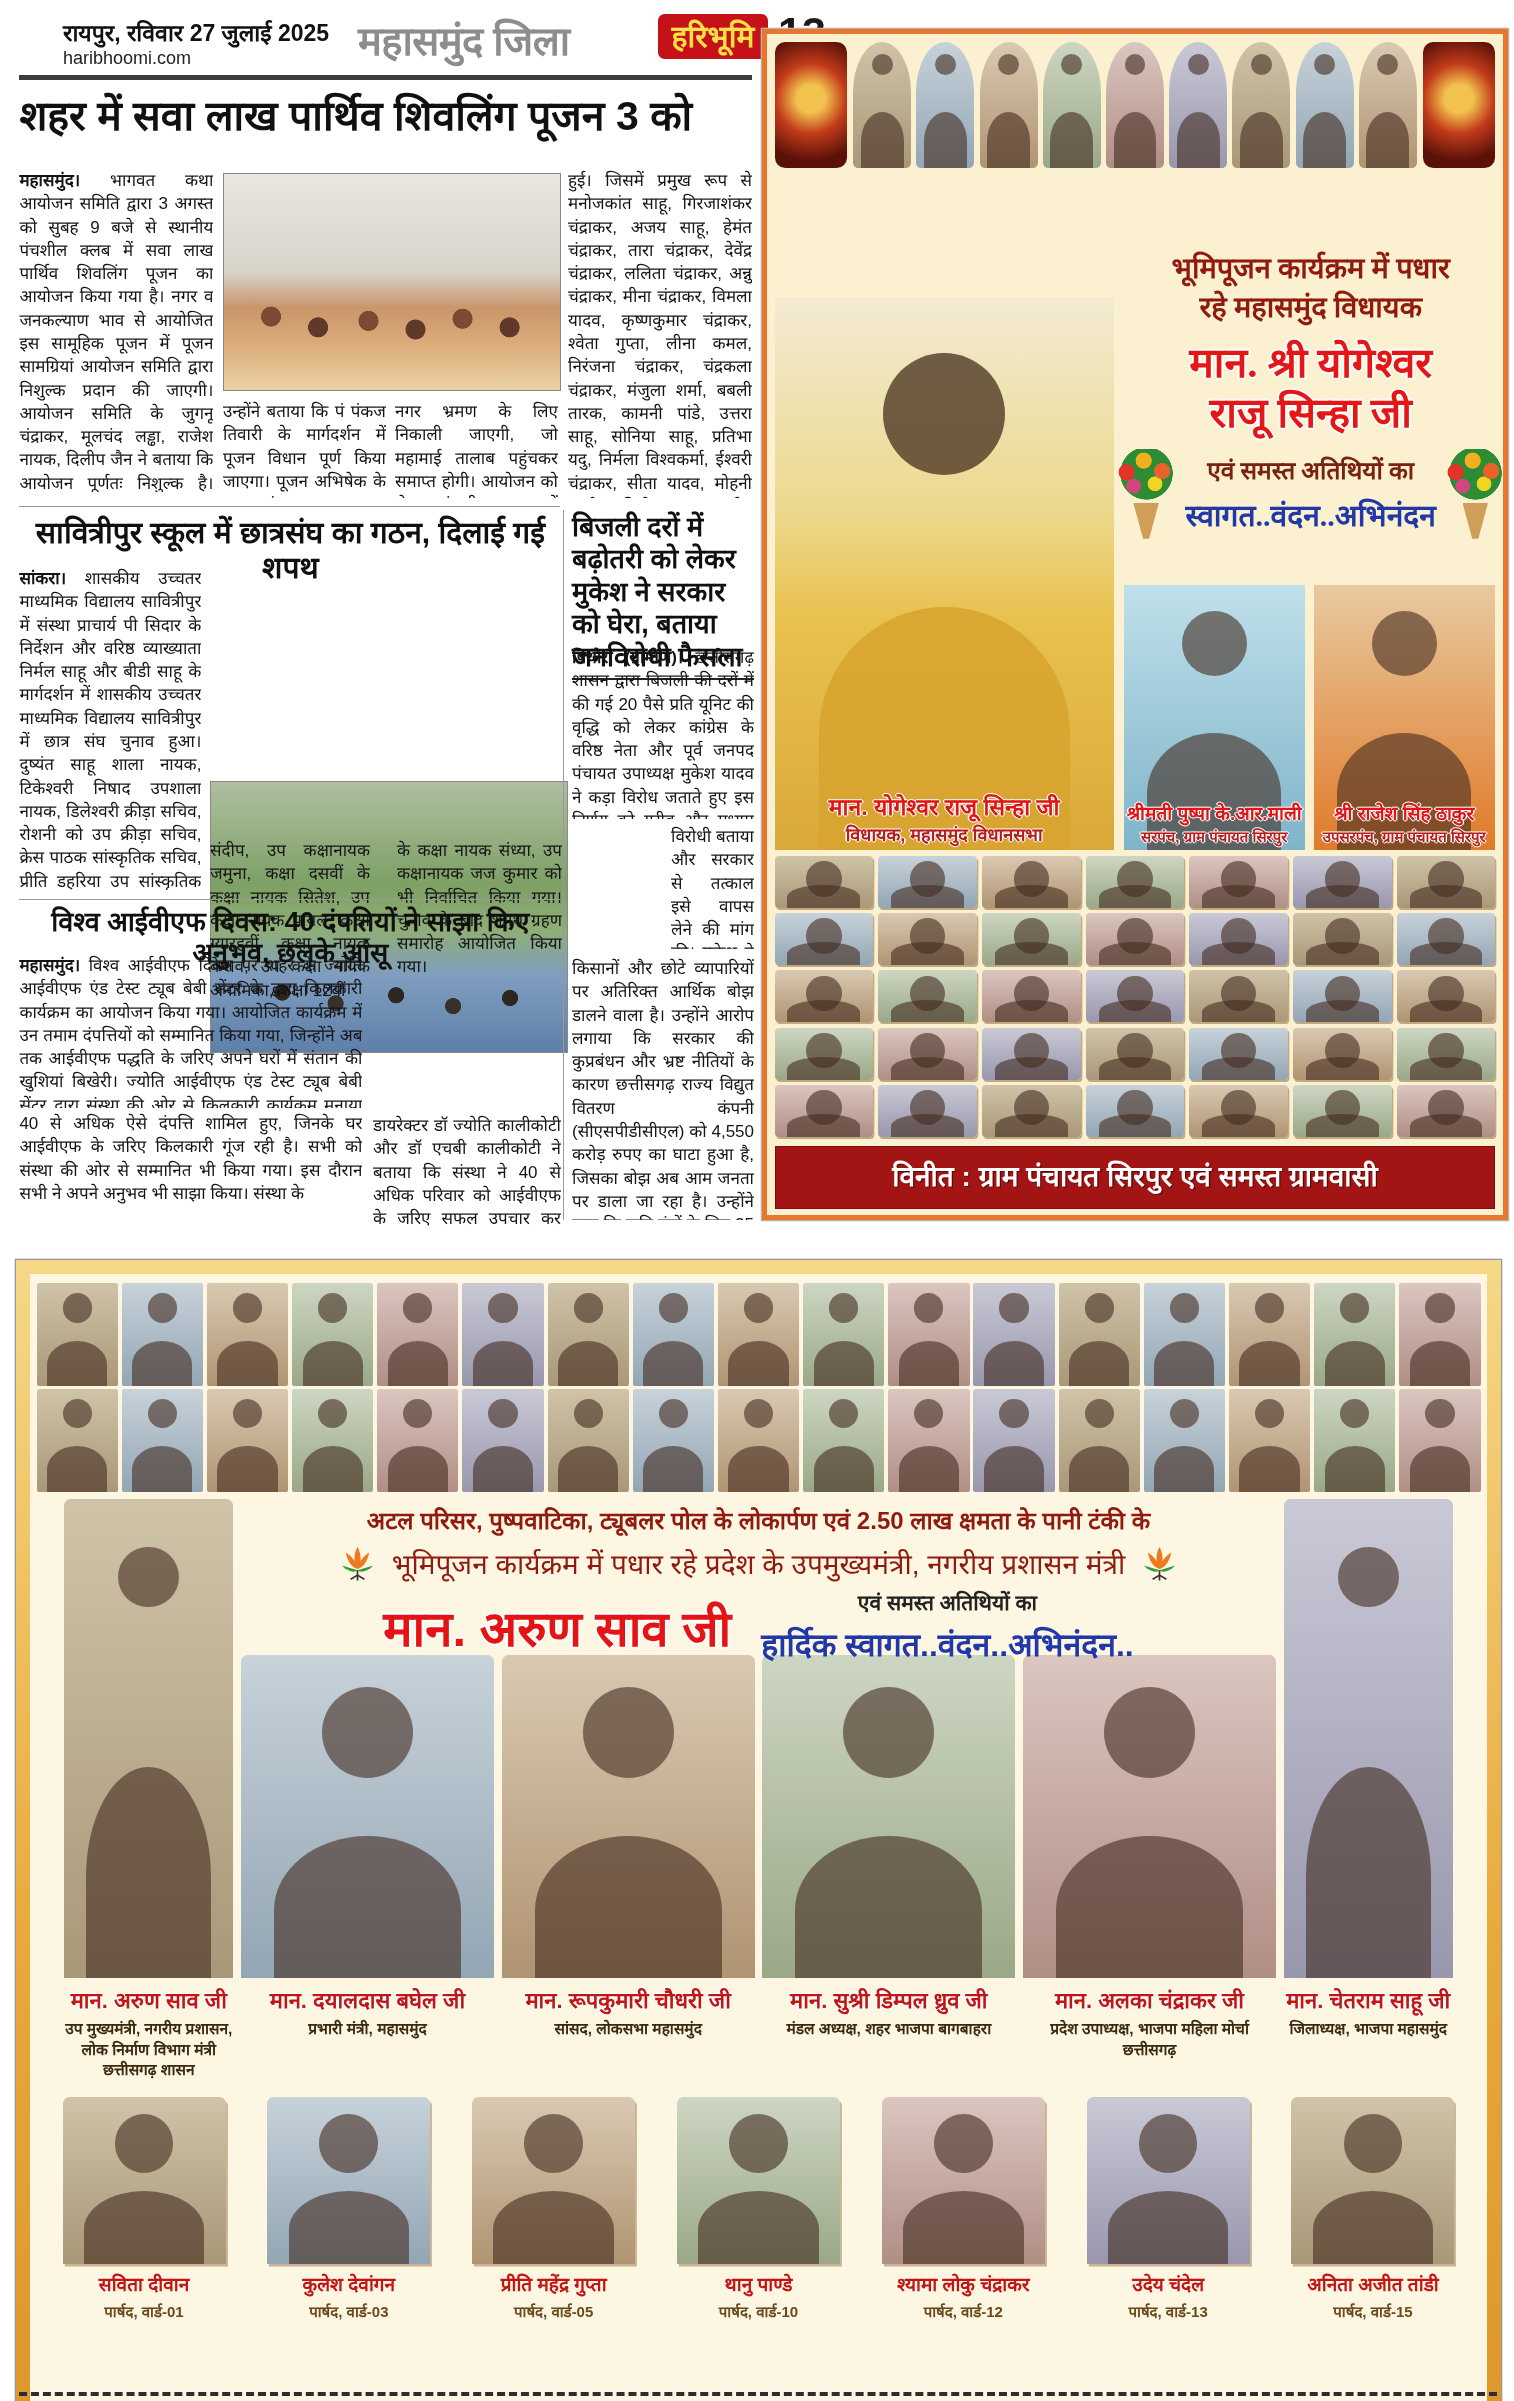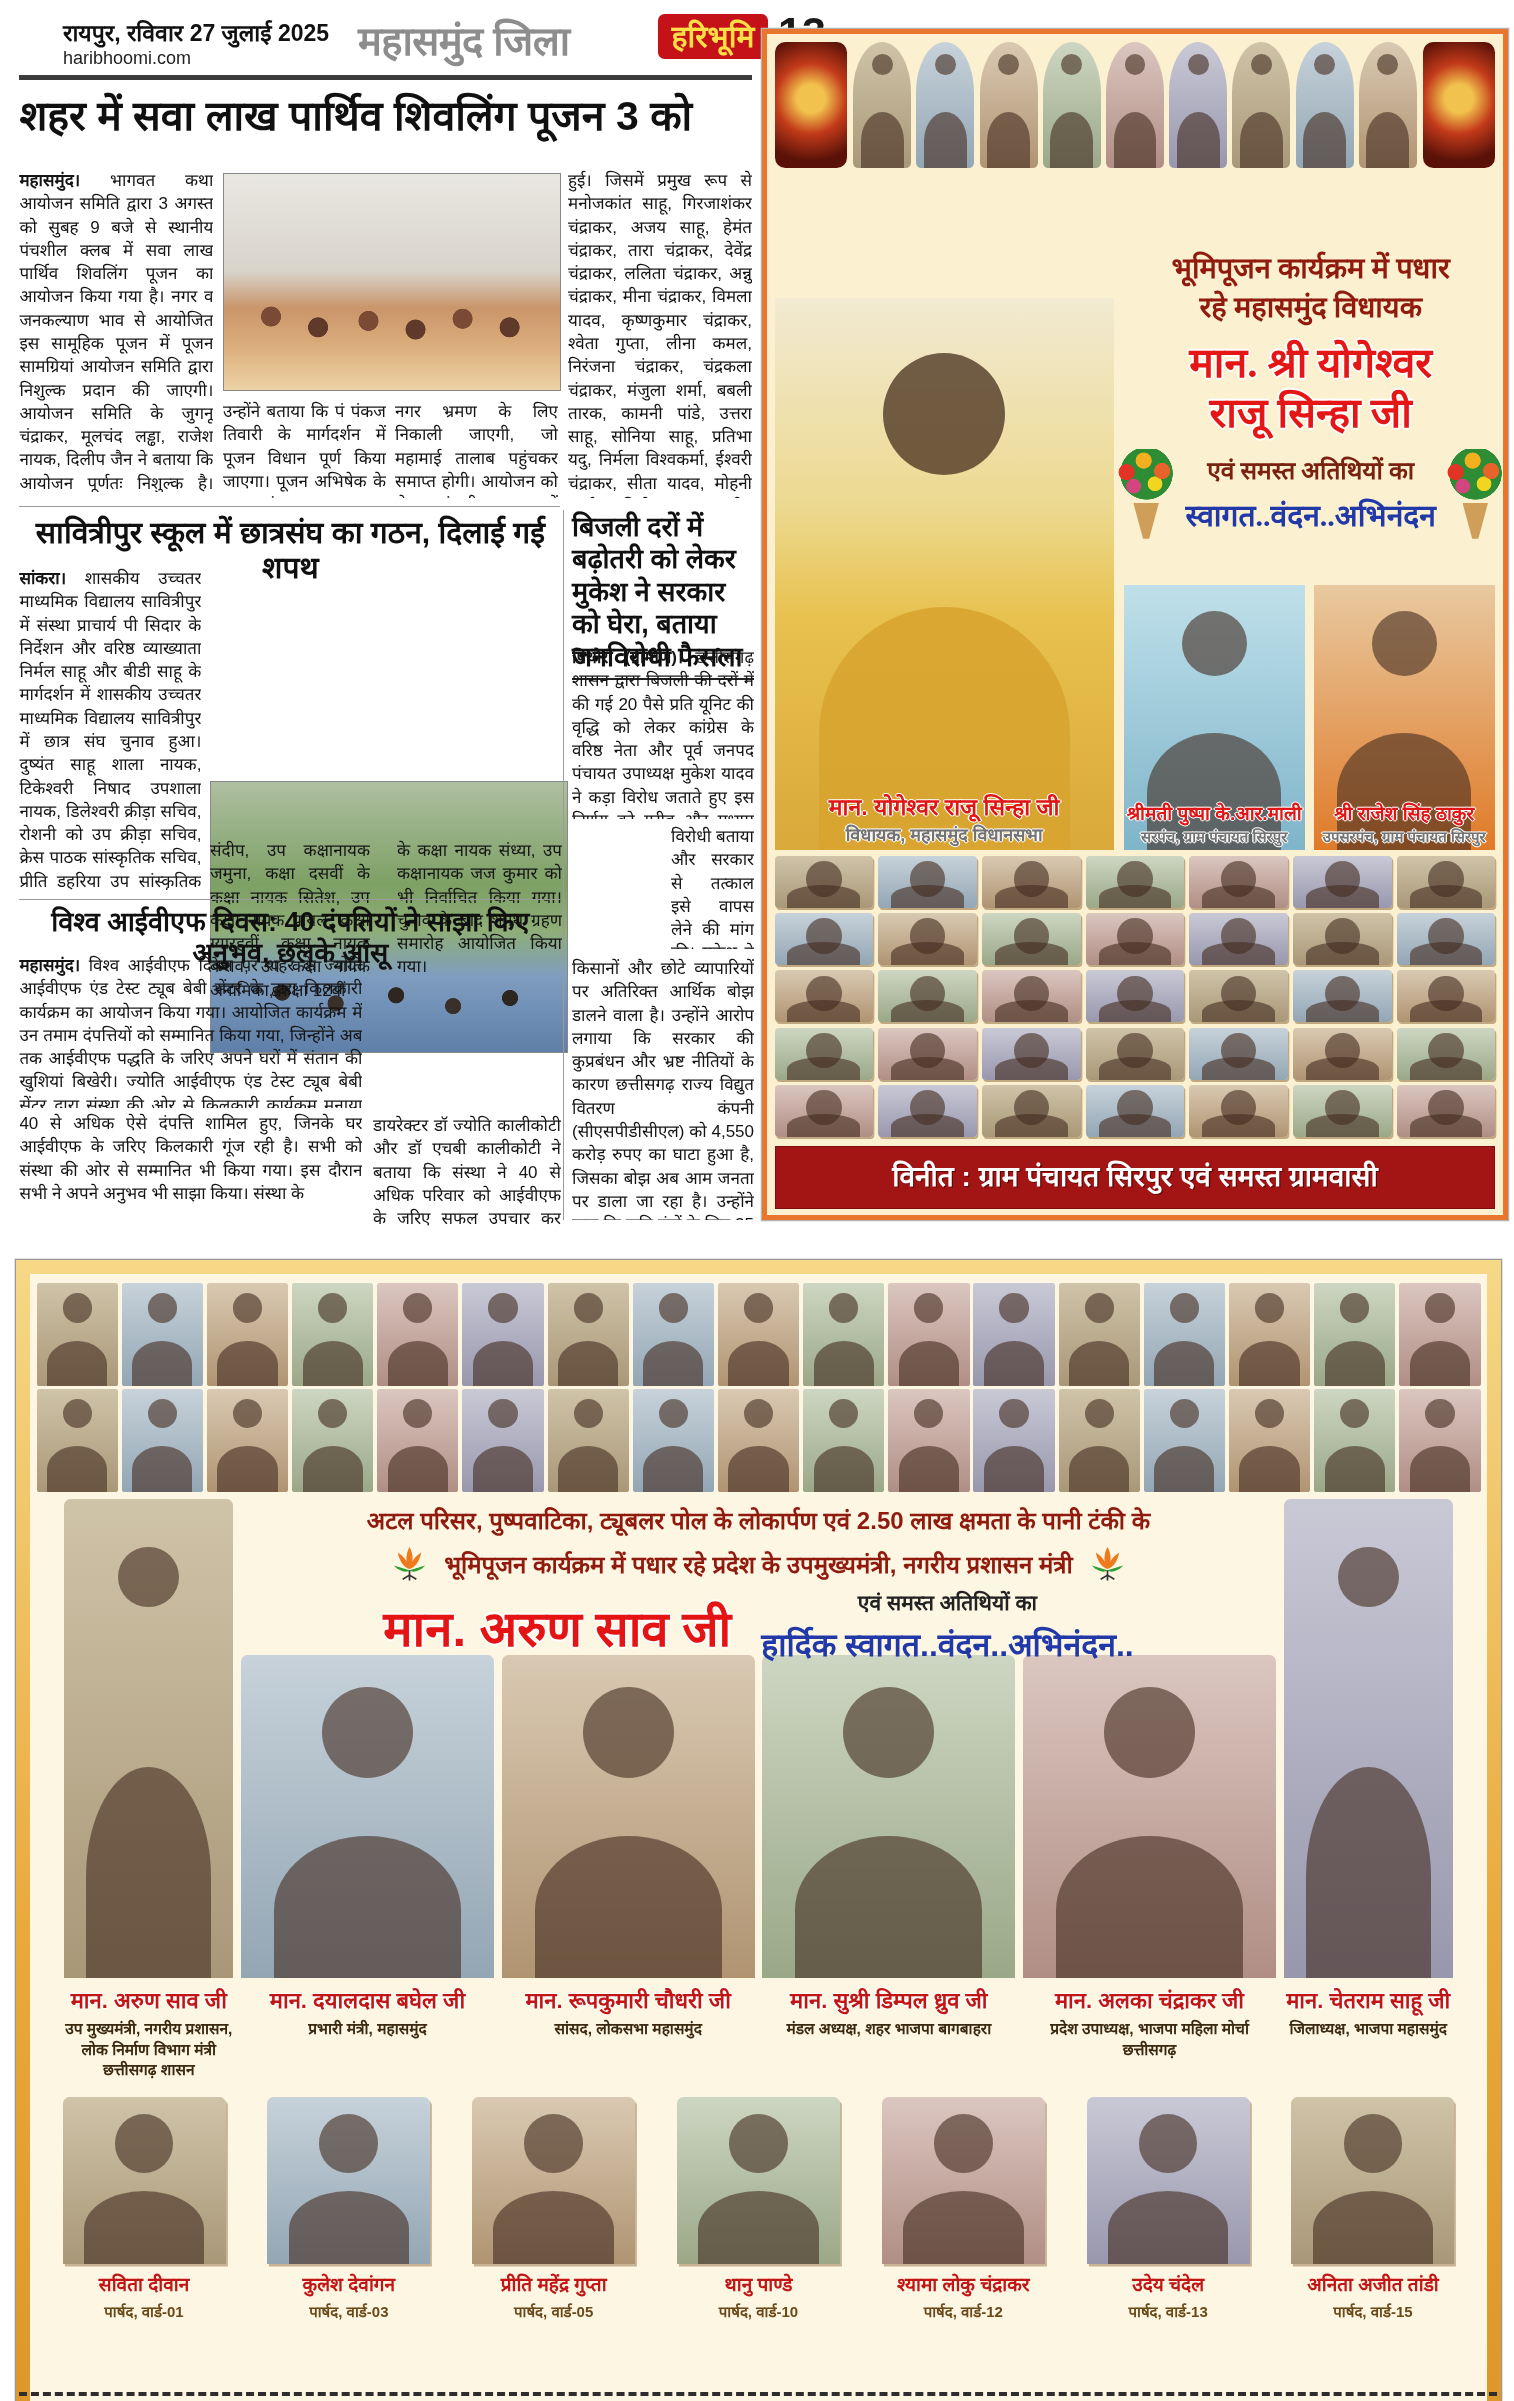--- a/index.html
+++ b/index.html
@@ -102,39 +102,39 @@
   .s-guests-row{display:flex;align-items:center;justify-content:center;gap:3.9px;margin-top:10.3px;}
   .s-guests{font-size:24.5px;font-weight:bold;color:#7a2210;}
   .s-welcome{font-size:30px;font-weight:bold;color:#2038a8;margin-top:7.7px;}
   .s-p{position:absolute;top:413px;width:181px;height:265px;}
   .s-p .ph{width:100%;height:100%;}
   .s-pushpa{left:349px;} .s-pushpa .ph{background:linear-gradient(#bfe0ea,#7fb4c9);}
   .s-rajesh{left:539px;} .s-rajesh .ph{background:linear-gradient(#e8c9a0,#e07a28);}
   .s-cap{position:absolute;left:0;right:0;bottom:3.9px;text-align:center;}
   .s-cap-name{font-size:23px;font-weight:bold;color:#e01616;
       text-shadow:-1.3px 0 #fff,1.3px 0 #fff,0 -1.3px #fff,0 1.3px #fff;}
-  .s-cap-title{font-size:18px;font-weight:bold;color:#737373;
+  .s-cap-title{font-size:18px;font-weight:bold;color:#b91c1c;
       text-shadow:-1.3px 0 #fff,1.3px 0 #fff,0 -1.3px #fff,0 1.3px #fff;}
   .s-p .s-cap-name{font-size:19px;} .s-p .s-cap-title{font-size:15px;}
   .s-grid{margin-top:6.5px;display:grid;grid-template-columns:repeat(7,1fr);gap:5.2px;}
   .s-grid .ph{height:52px;border-radius:3.9px;box-shadow:1.3px 1.9px 0 rgba(120,80,30,.45);}
   .s-banner{margin-top:9px;height:61px;background:#a31414;border:1.9px solid #7c0e0e;color:#fff;
       font-size:28px;font-weight:bold;text-align:center;line-height:59px;
       text-shadow:1.3px 1.3px 0 #5f0808;}
   
   .arun{left:16px;top:1260px;width:1485px;height:1349px;box-sizing:border-box;padding:14px;
       background:linear-gradient(180deg,#f6d887 0%,#e9a93c 50%,#d88f22 100%);box-shadow:0 0 0 1.3px #9a9a9a;}
   .arun-in{background:#fdf6e3;width:100%;height:100%;box-sizing:border-box;padding:6.5px;}
   .thumb-row{display:flex;gap:3.9px;height:103px;margin-top:2.6px;}
   .thumb-row .ph{flex:1;border-radius:2.6px;}
   .arun-mid{position:relative;height:589px;margin-top:6.5px;}
   .band{position:absolute;left:184px;right:184px;top:0;height:155px;text-align:center;z-index:2;}
   .band-l1{font-size:24px;font-weight:bold;color:#8f1a0d;margin-top:5.2px;}
   .band-row2{display:flex;align-items:center;justify-content:center;gap:14px;margin-top:6.5px;}
-  .band-l2{font-size:24px;font-weight:bold;color:#8f1a0d;}
+  .band-l2{font-size:28px;font-weight:normal;color:#8f1a0d;}
   .lotus{width:41px;height:41px;}
   .band-row3{display:flex;align-items:center;justify-content:center;gap:30px;margin-top:3.9px;}
   .band-name{font-size:49px;font-weight:bold;color:#e51414;
       text-shadow:-1.9px 0 #fff,1.9px 0 #fff,0 -1.9px #fff,0 1.9px #fff;}
   .band-guests{font-size:21px;font-weight:bold;color:#222;}
   .band-welcome{font-size:32px;font-weight:bold;color:#2038a8;margin-top:6.5px;}
   .dig-cols{position:absolute;left:0;right:0;top:0;height:589px;display:flex;gap:7.7px;
       justify-content:center;align-items:flex-end;}
   .dig-col{width:253px;display:flex;flex-direction:column;}
   .dig-col:first-child,.dig-col:last-child{width:169px;}

